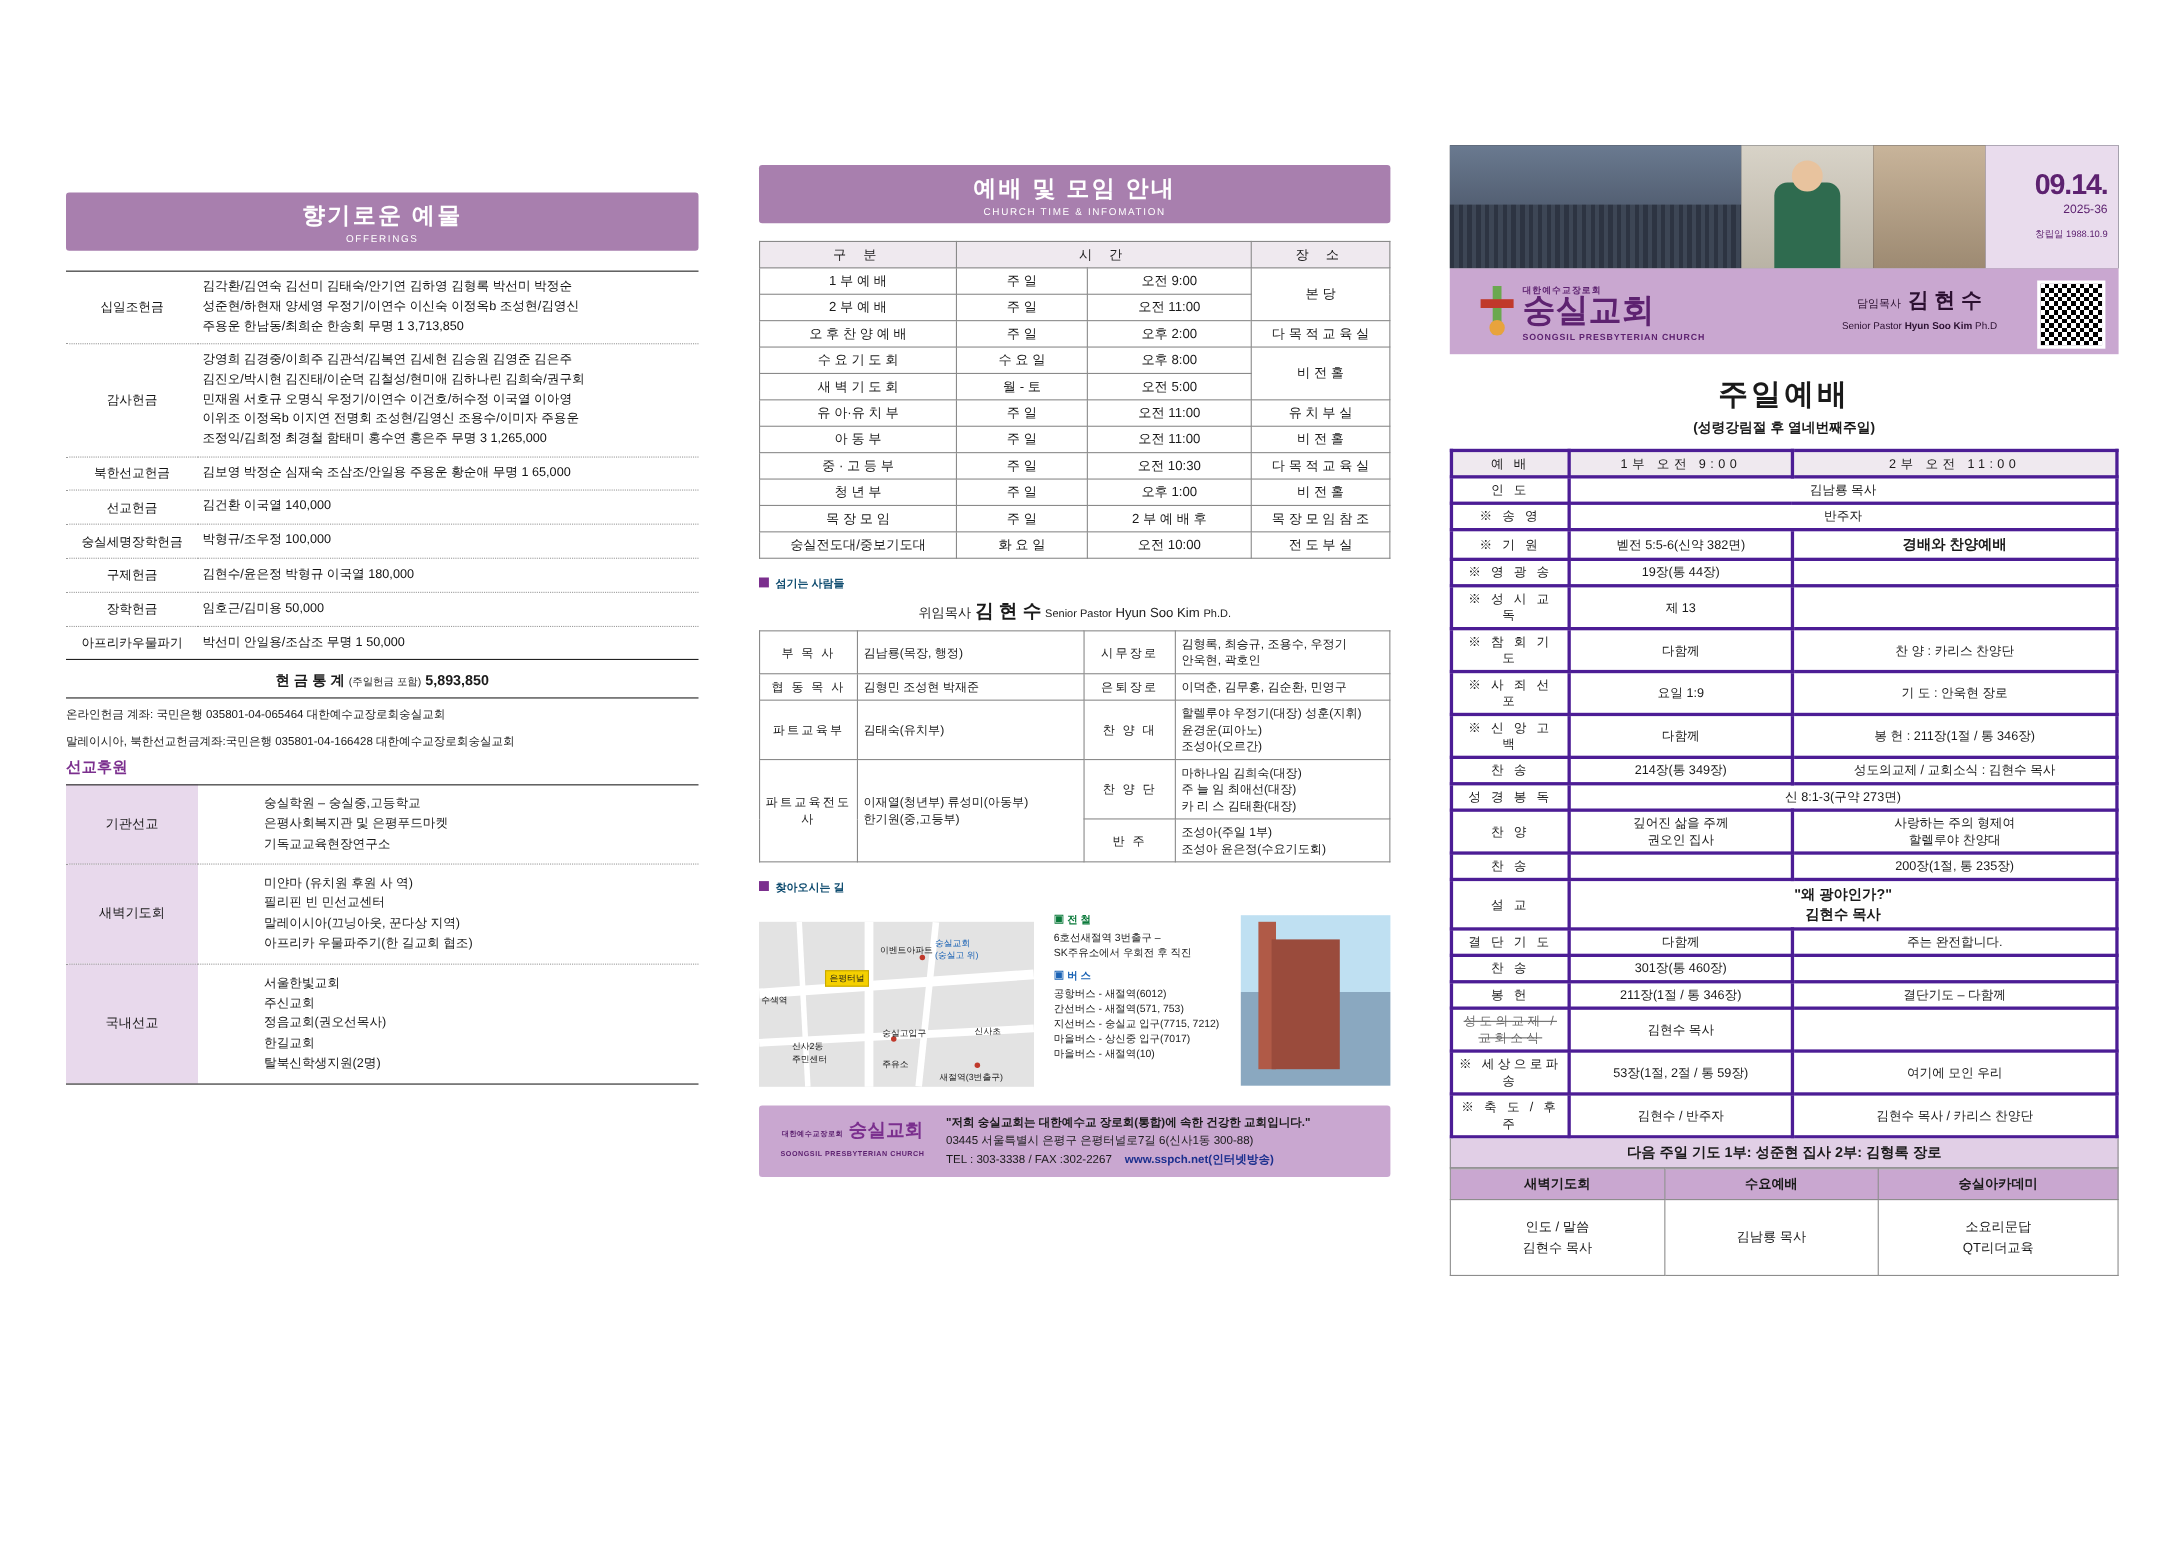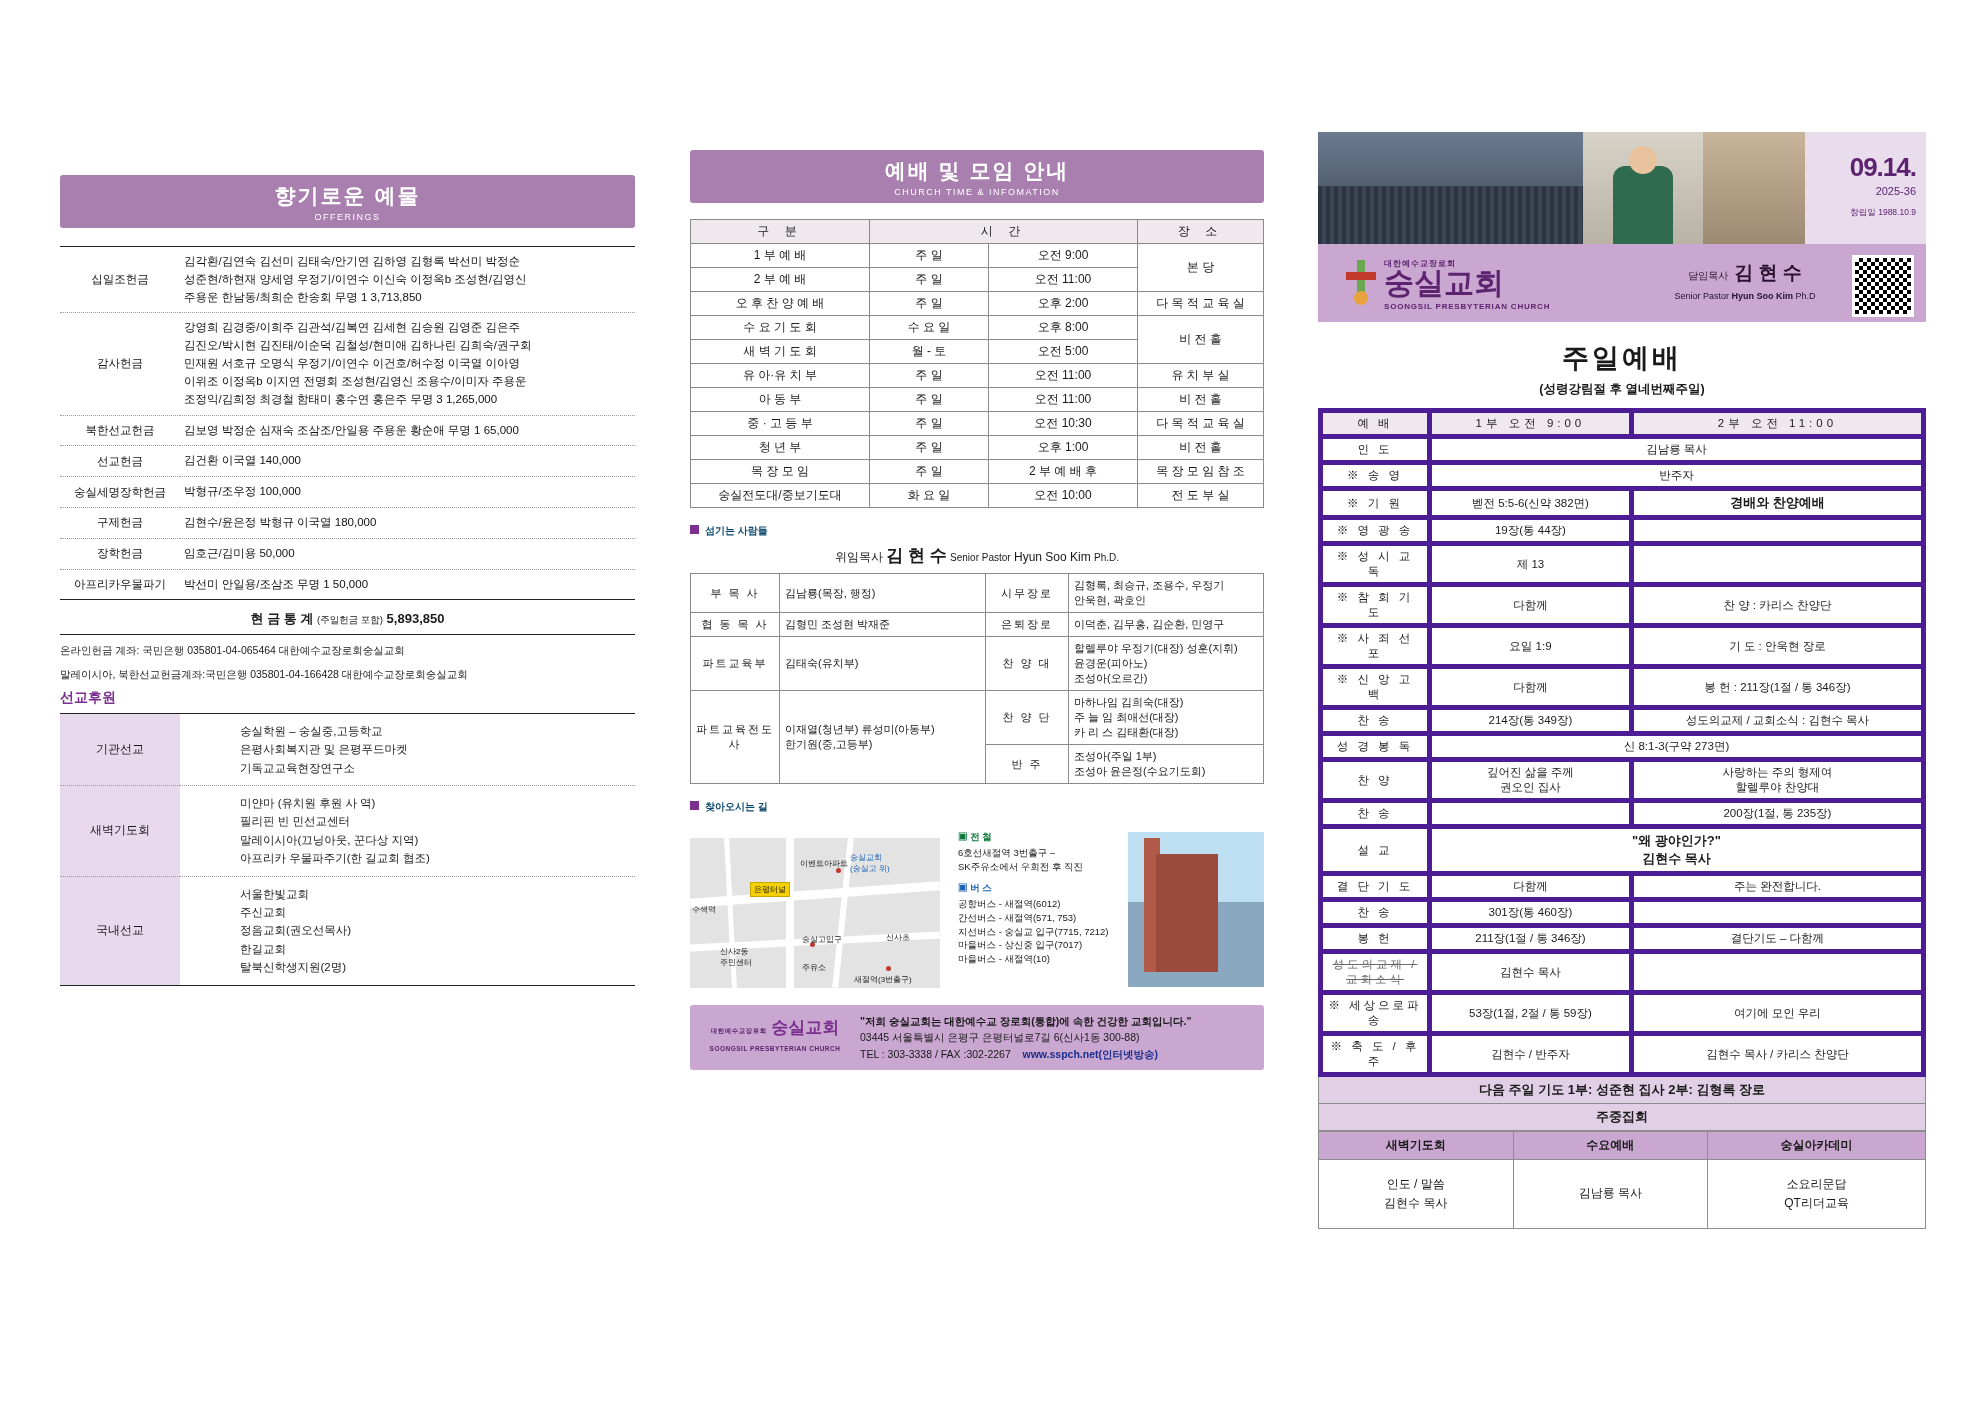--- a/index.html
+++ b/index.html
@@ -91,21 +91,21 @@
   .lg-pastor .p2{font-size:19px;font-weight:bold;}
   .lg-pastor .p3{font-size:9px;margin-top:5px;}
   .qr{position:absolute;right:12px;top:11px;width:56px;height:56px;background:
      repeating-linear-gradient(90deg,#000 0 4px,#fff 4px 8px),
      repeating-linear-gradient(0deg,#000 0 4px,#fff 4px 8px);
      background-blend-mode:difference;border:3px solid #fff;}
   .r-title{text-align:center;margin-top:18px;}
   .r-title .t{font-size:27px;font-weight:bold;letter-spacing:3px;}
   .r-title .s{font-size:12.5px;font-weight:bold;margin-top:5px;}
   .wor-tbl{width:608px;margin-top:10px;border:1px solid #555;}
-  .wor-tbl td{border:5px solid #4c1d95;font-size:11.5px;padding:3px 4px;text-align:center;vertical-align:middle;}
+  .wor-tbl td{border:3px solid #4c1d95;font-size:11.5px;padding:3px 4px;text-align:center;vertical-align:middle;}
   .wor-tbl td.h{background:#efe9ef;letter-spacing:4px;}
   .wor-tbl td.lab{width:96px;letter-spacing:3px;}
   .wor-tbl td.big{font-size:13px;font-weight:bold;margin-top:28px;}
   .strike{text-decoration:line-through;color:#6a6a6a;}
   .jjung{background:#e1cfe6;text-align:center;font-size:13px;font-weight:bold;padding:4px 0;border:1px solid #8d8d8d;border-top:none;}
   .wk-tbl{width:608px;border:1px solid #555;border-top:none;}
   .wk-tbl td{border:1px solid #8d8d8d;font-size:12px;text-align:center;padding:5px 4px;}
   .wk-tbl td.h{background:#c9a7d0;font-weight:bold;}
   .wk-tbl td.b{height:58px;line-height:1.6;}
 </style>
@@ -533,21 +533,20 @@
             <td style="white-space: pre-line;">여기에 모인 우리</td>
           </tr>
           <tr>
             <td class="lab">※ 축 도 / 후 주</td>
             <td style="white-space: pre-line;">김현수   /   반주자</td>
             <td style="white-space: pre-line;">김현수 목사 / 카리스 찬양단</td>
           </tr>
         </tbody>
     </table>
     <div class="jjung">다음 주일 기도  1부: 성준현 집사                2부: 김형록 장로</div>
-    <div class="jjung">주중집회</div>
     <table class="wk-tbl">
       <tbody>
         <tr id="wk-head">
             <td class="h">새벽기도회</td>
             <td class="h">수요예배</td>
             <td class="h">숭실아카데미</td>
           </tr>
         <tr id="wk-body">
             <td class="b" style="white-space: pre-line;">인도 / 말씀
 김현수 목사</td>

